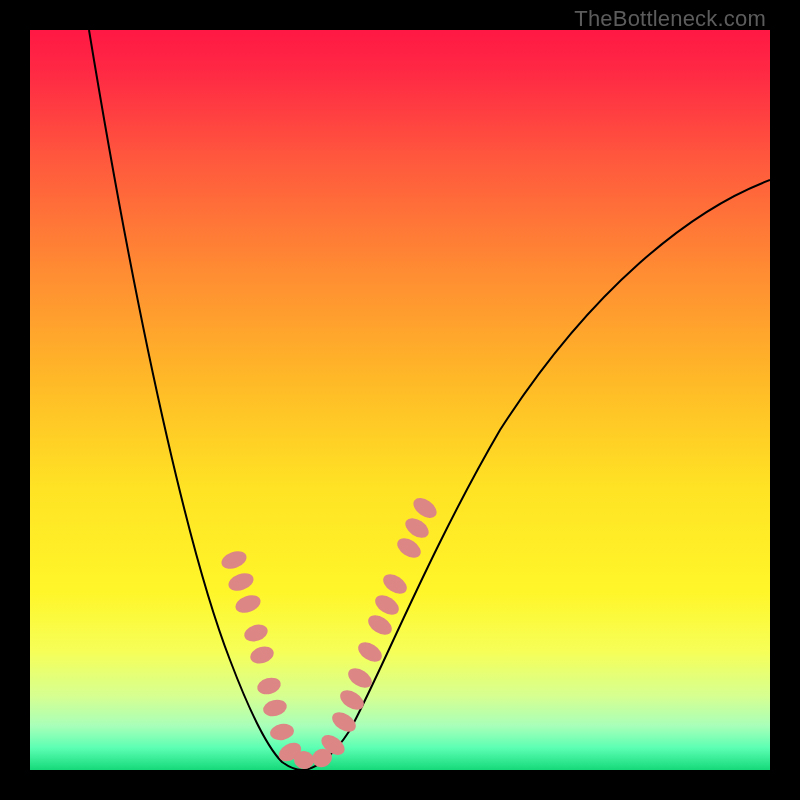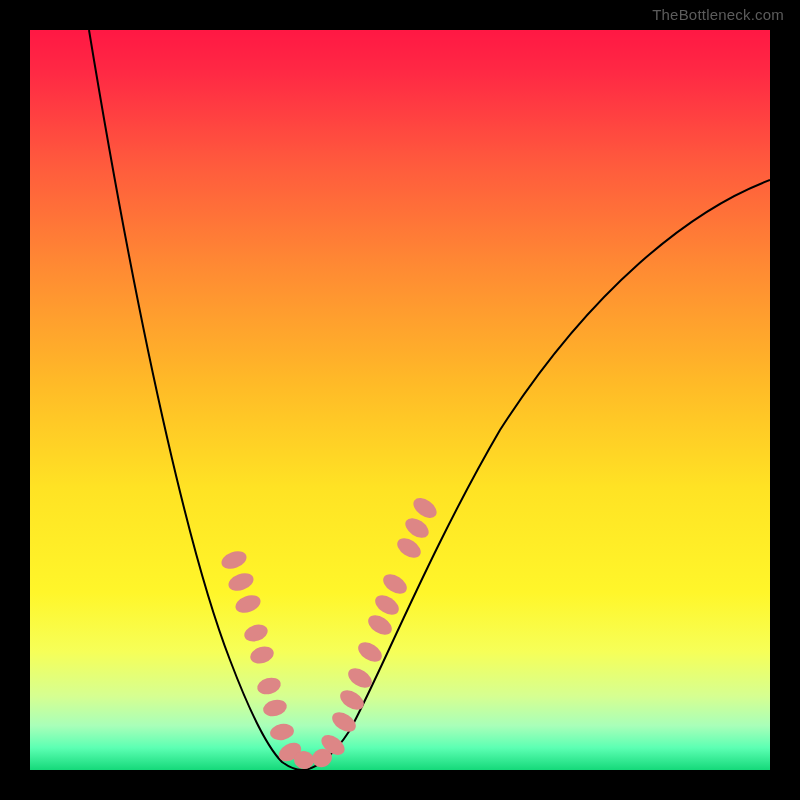--- a/index.html
+++ b/index.html
@@ -1,20 +1,20 @@
 <!DOCTYPE html>
 <html><head>
 <meta charset="utf-8">
 <style>
   * { margin: 0; padding: 0; box-sizing: border-box; }
   body { width: 800px; height: 800px; overflow: hidden; background: #000; font-family: Arial, sans-serif; }
   .container { position: relative; width: 800px; height: 800px; background: #000; }
   .plot-area { position: absolute; left: 30px; top: 30px; width: 740px; height: 740px; }
   .gradient-bg { position: absolute; left: 0; top: 0; width: 740px; height: 740px; }
-  .watermark { position: absolute; top: 6px; right: 16px; color: #5c5c5c; font-size: 15px; font-weight: 500; letter-spacing: 0.2px; }
+  .watermark { position: absolute; top: 6px; right: 34px; color: #5c5c5c; font-size: 22px; font-weight: 500; letter-spacing: 0.2px; }
   svg.curves { position: absolute; left: 0; top: 0; width: 740px; height: 740px; pointer-events: none; }
   .marker { fill: #DD8686; stroke: none; }
   .curve-line { fill: none; stroke: #000; stroke-width: 2; }
 </style>
 </head>
 <body>
 
 <div class="container">
   <div class="watermark">TheBottleneck.com</div>
   <div class="plot-area">

